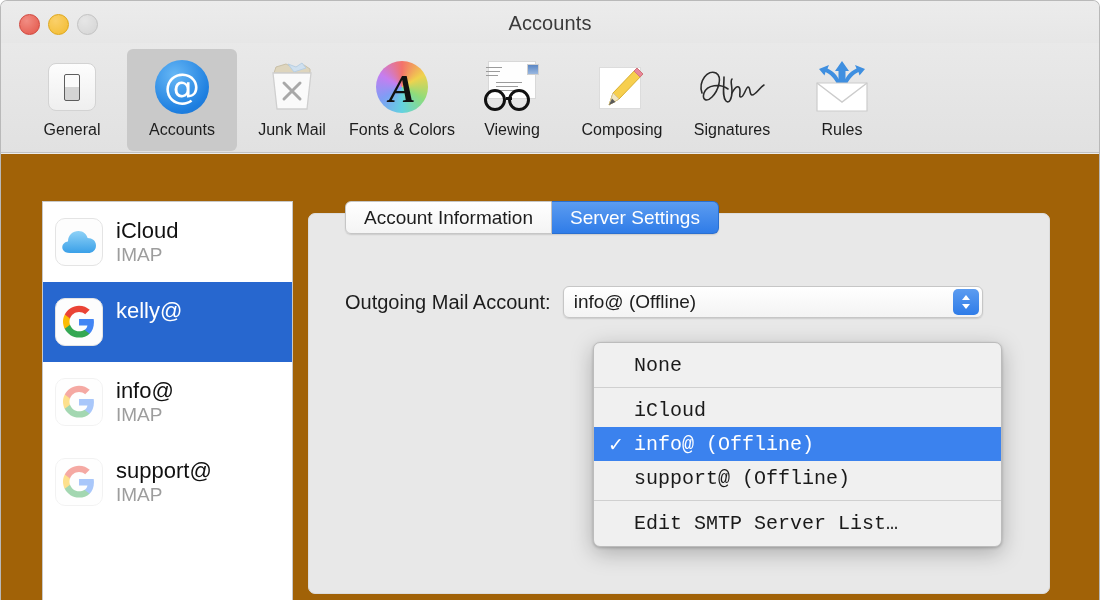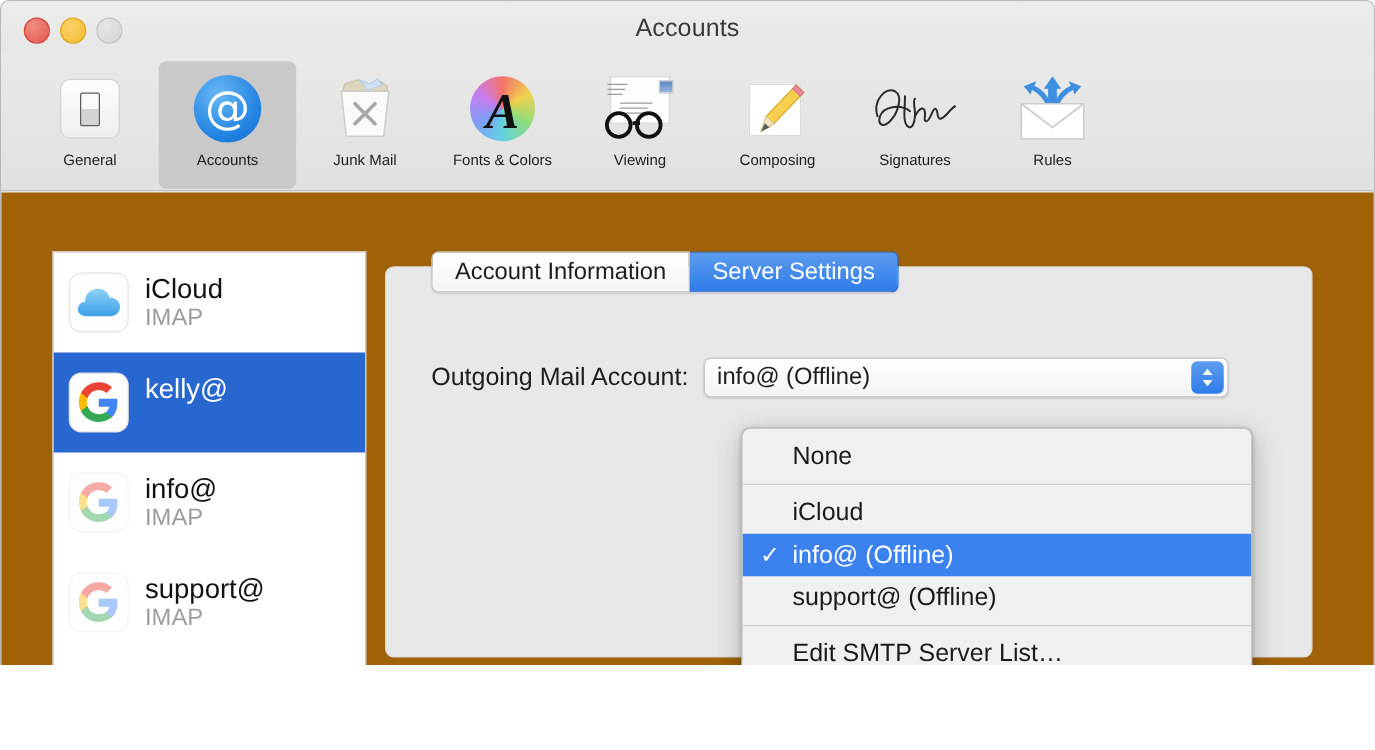--- a/index.html
+++ b/index.html
@@ -6,21 +6,21 @@
   * { box-sizing: border-box; margin: 0; padding: 0; }
   html, body {
     width: 1100px; height: 600px;
     font-family: "Liberation Sans", sans-serif;
     background: #ffffff;
     overflow: hidden;
   }
 
   #window {
     position: relative;
-    width: 1100px; height: 532px;
+    width: 1100px; height: 600px;
     background: #ececec;
     border: 1px solid #b9b9b9;
     border-bottom: none;
     border-radius: 7px 7px 0 0;
     overflow: hidden;
   }
 
   
   #titlebar {
     position: absolute; left: 0; top: 0;
@@ -49,21 +49,21 @@
   .tb-item {
     width: 110px; height: 102px;
     display: flex; flex-direction: column;
     align-items: center; justify-content: flex-start;
     padding-top: 10px;
     border-radius: 6px;
     margin-top: 6px;
   }
   .tb-item.selected { background: #c9c9c9; }
   .tb-icon { height: 56px; display:flex; align-items:center; justify-content:center; }
-  .tb-label { font-size: 12px; color: #1d1d1d; margin-top: 6px; white-space: nowrap; }
+  .tb-label { font-size: 16px; color: #1d1d1d; margin-top: 6px; white-space: nowrap; }
 
   
   .ic-general {
     width: 48px; height: 48px; border-radius: 8px;
     background: linear-gradient(#fdfdfd, #efefef);
     border: 1px solid #d3d3d3;
     display:flex; align-items:center; justify-content:center;
   }
   .ic-general i {
     width: 16px; height: 27px; border-radius: 2px;
@@ -178,21 +178,21 @@
     box-shadow: 0 6px 22px rgba(0,0,0,.26), 0 1px 3px rgba(0,0,0,.2);
     padding: 5px 0 6px 0;
     z-index: 50;
     overflow: hidden;
   }
   .mi {
     height: 34px; display: flex; align-items: center;
     font-size: 20px; color: #1a1a1a; padding-left: 14px;
   }
   .mi .check { width: 26px; flex: none; font-size: 19px; color: #1a1a1a; }
-  .mi .mlabel { white-space: nowrap; }
+  .mi .mlabel { white-space: nowrap; font-family: Liberation Mono, monospace; }
   .mi.highlight { background: #3b82ee; }
   .mi.highlight .mlabel, .mi.highlight .check { color: #ffffff; }
   .msep { height: 1px; background: #d0d0d0; margin: 5px 0; }
 </style>
 </head>
 <body>
 
 <div id="window">
 
   <div id="titlebar">

